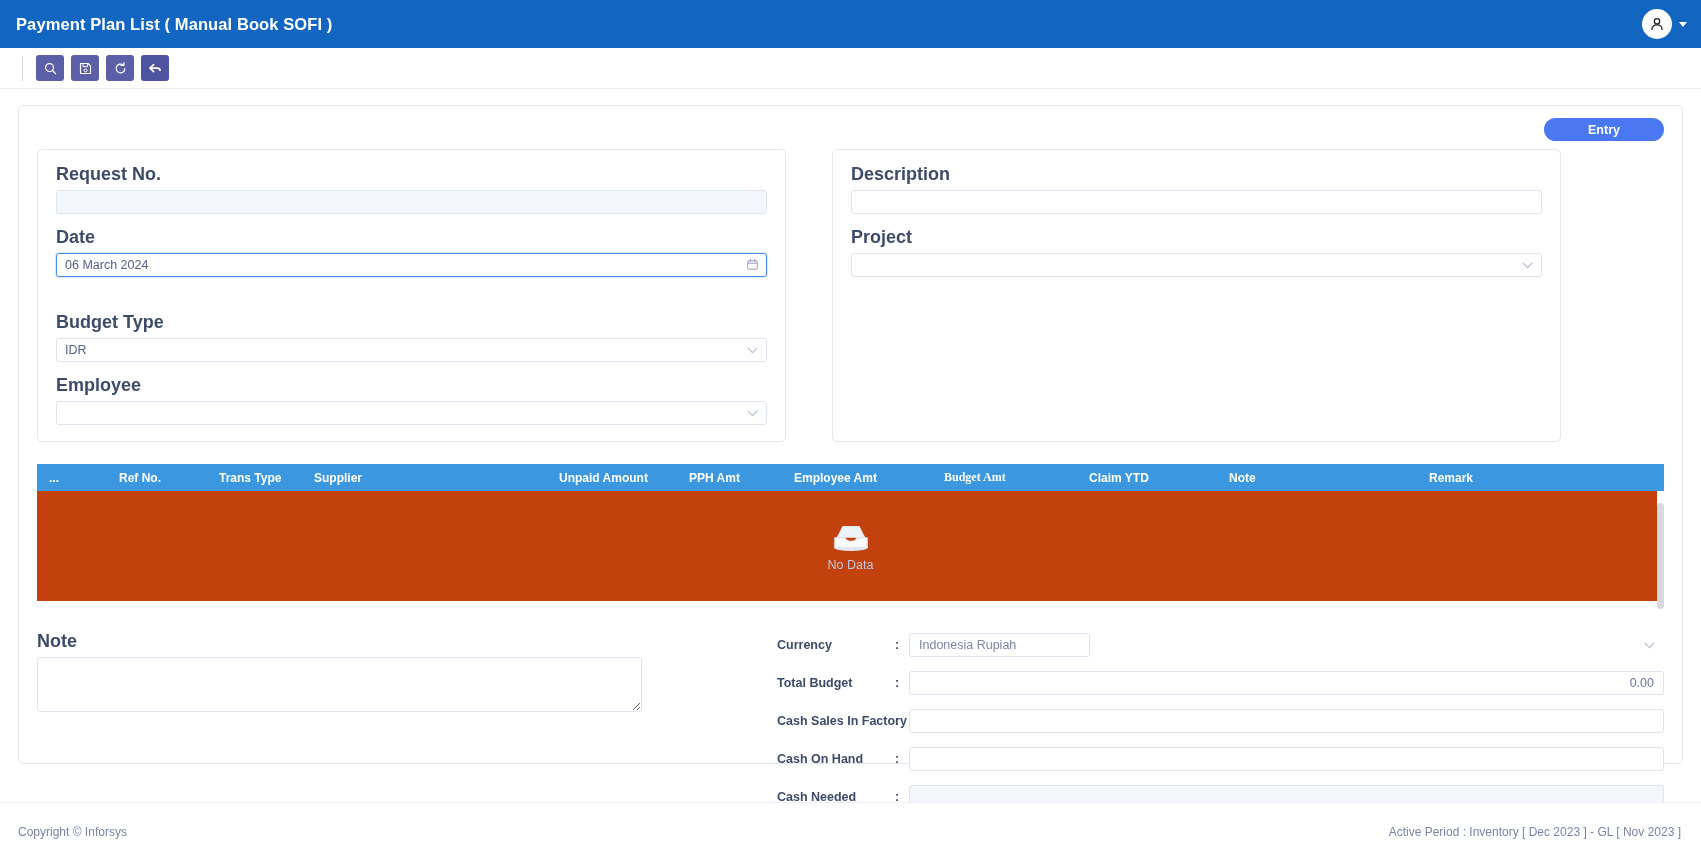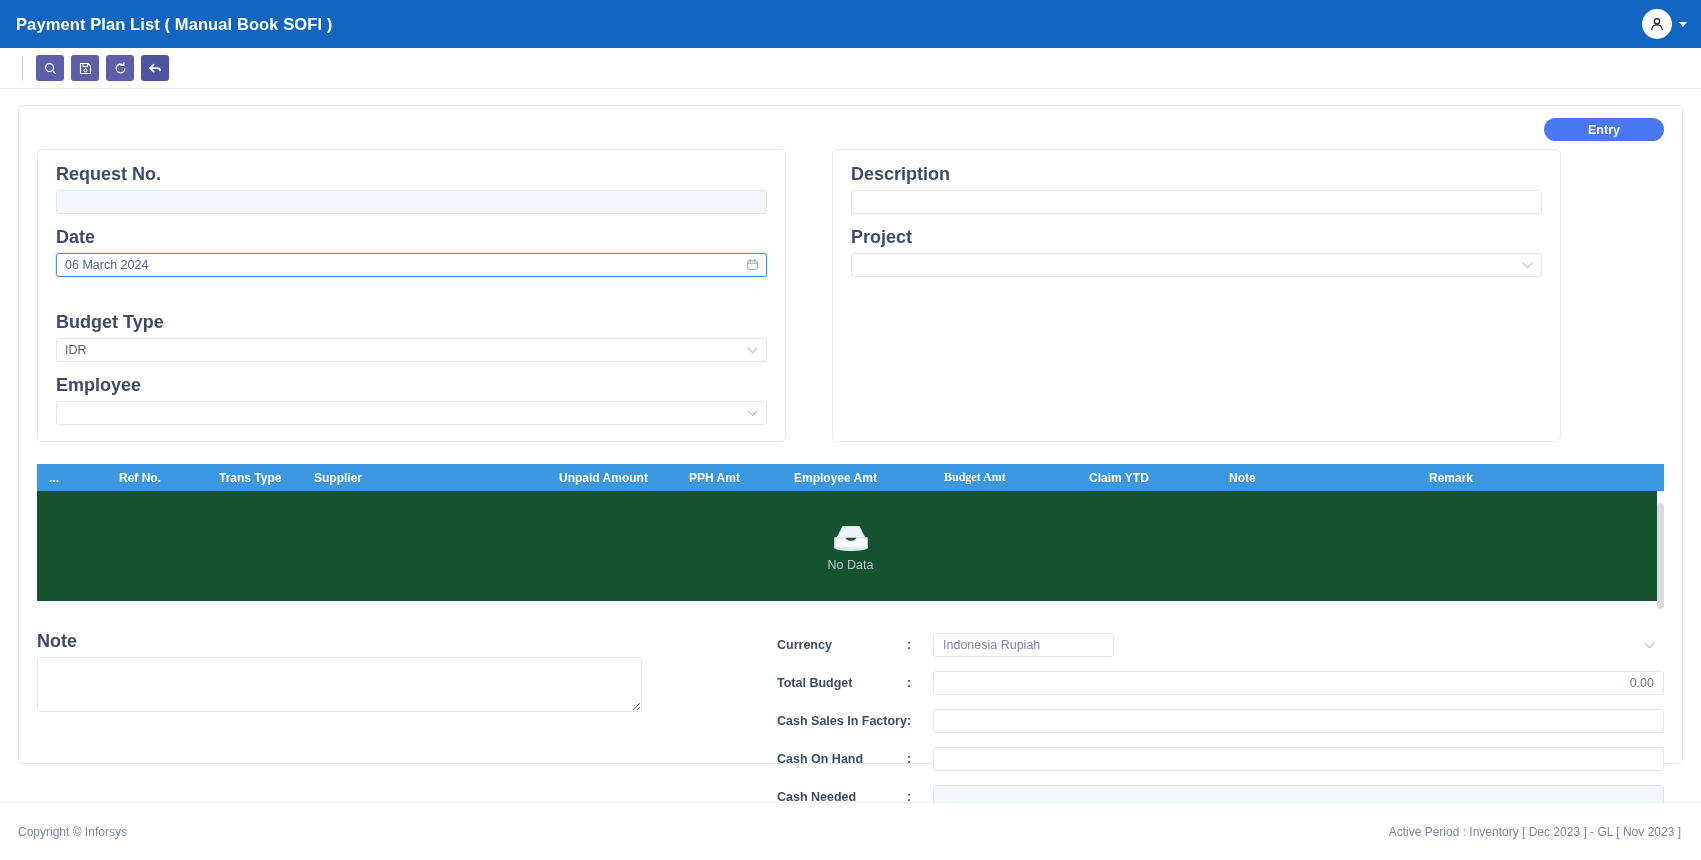--- a/index.html
+++ b/index.html
@@ -149,21 +149,21 @@
     display: flex;
     background: #3b97e0;
     height: 27px;
     align-items: center;
     color: #ffffff;
     font-size: 12px;
     font-weight: bold;
   }
   .th { padding-left: 12px; white-space: nowrap; }
   .tbody {
-    background: #14532d;
+    background: #c2410c;
     height: 110px;
     display: flex; flex-direction: column;
     align-items: center; justify-content: center;
     position: relative;
   }
   .nodata-label {
     font-size: 12.5px;
     color: #c3c6dd;
     margin-top: 4px;
   }
@@ -193,21 +193,20 @@
     font-size: 12.5px;
     color: #55618a;
     padding: 5px 7px;
     outline: none;
   }
   .totals-col { flex: 1; padding-top: 2px; }
   .tot-row {
     display: flex; align-items: center;
     margin-bottom: 14px;
     height: 24px;
-    gap: 12px;
   }
   .tot-label {
     width: 118px;
     font-size: 12.5px; font-weight: bold;
     color: #3d4b6b;
     white-space: nowrap;
   }
   .tot-colon {
     width: 14px;
     font-size: 12.5px; font-weight: bold;

